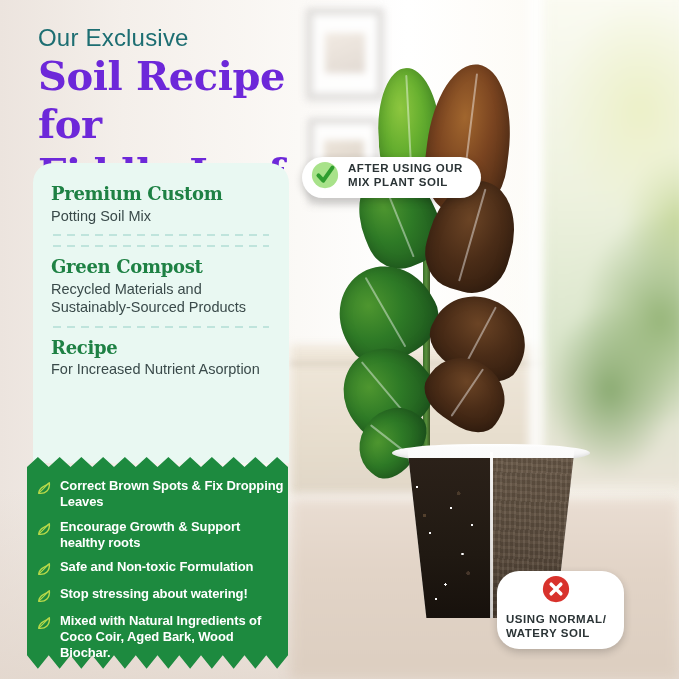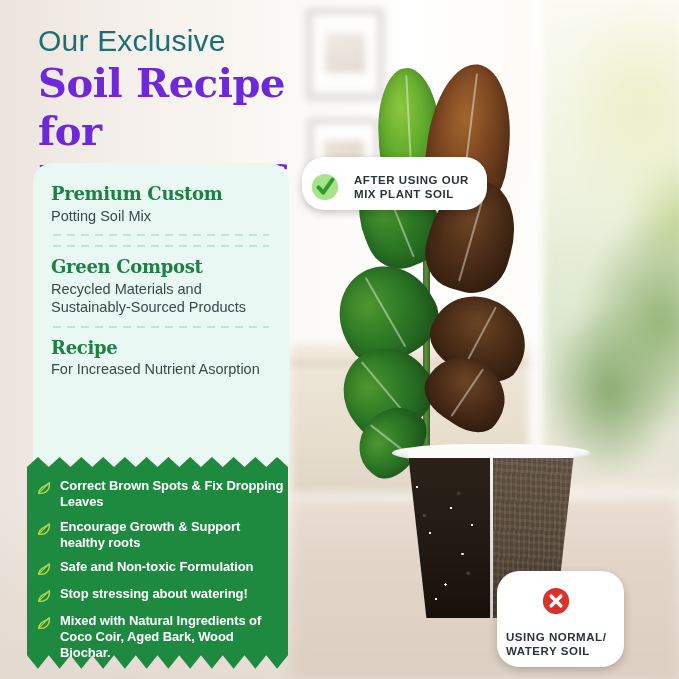--- a/index.html
+++ b/index.html
@@ -155,21 +155,21 @@
   }
   .soil-divider {
     position: absolute; left: 50%; top: 4px; bottom: 0; width: 3px;
     margin-left: -1.5px;
     background: linear-gradient(to bottom, rgba(255,255,255,0.95), rgba(255,255,255,0.75));
   }
 
   
   .heading { position: absolute; left: 38px; top: 24px; width: 320px; }
   .heading-eyebrow {
-    font-size: 30px; color: #1d6e72; font-weight: 400; letter-spacing: 0.2px;
+    font-size: 24px; color: #1d6e72; font-weight: 400; letter-spacing: 0.2px;
     line-height: 1.15;
   }
   .heading-main {
     font-family: "DejaVu Serif", serif;
     font-size: 40px; font-weight: 700; color: #6d28d9;
     line-height: 1.22; letter-spacing: -0.4px; 
   }
 
   
   .card {
@@ -224,24 +224,24 @@
   .benefit:last-child { margin-bottom: 0; }
   .leaf-icon { flex: 0 0 16px; width: 16px; height: 16px; margin-top: 2px; }
   .benefit-text {
     font-size: 13px; font-weight: 700; color: #ffffff; line-height: 1.22;
     letter-spacing: -0.1px;
   }
 
   
   .badge {
     position: absolute;
-    display: flex; align-items: center; gap: 15px;
+    display: flex; align-items: center; gap: 9px;
     background: #ffffff;
     border-radius: 22px;
-    padding: 16px 18px 8px 9px;
+    padding: 4px 18px 8px 9px;
     box-shadow: 0 3px 9px rgba(0,0,0,0.20);
   }
   .badge-after { left: 302px; top: 157px; }
   .badge-before { left: 497px; top: 571px; flex-direction: column; }
   .badge-text {
     font-size: 11.5px; font-weight: 700; color: #2b3436;
     line-height: 1.26; letter-spacing: 0.55px; white-space: pre-line;
   }
   .badge-icon { flex: 0 0 28px; width: 28px; height: 28px; }
 </style>

